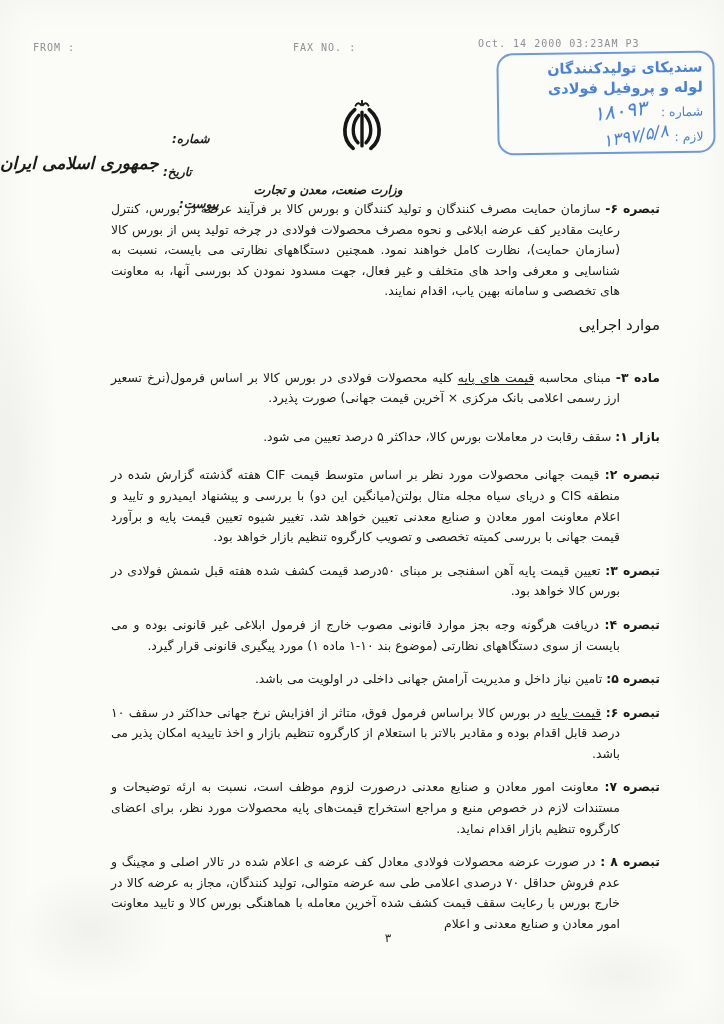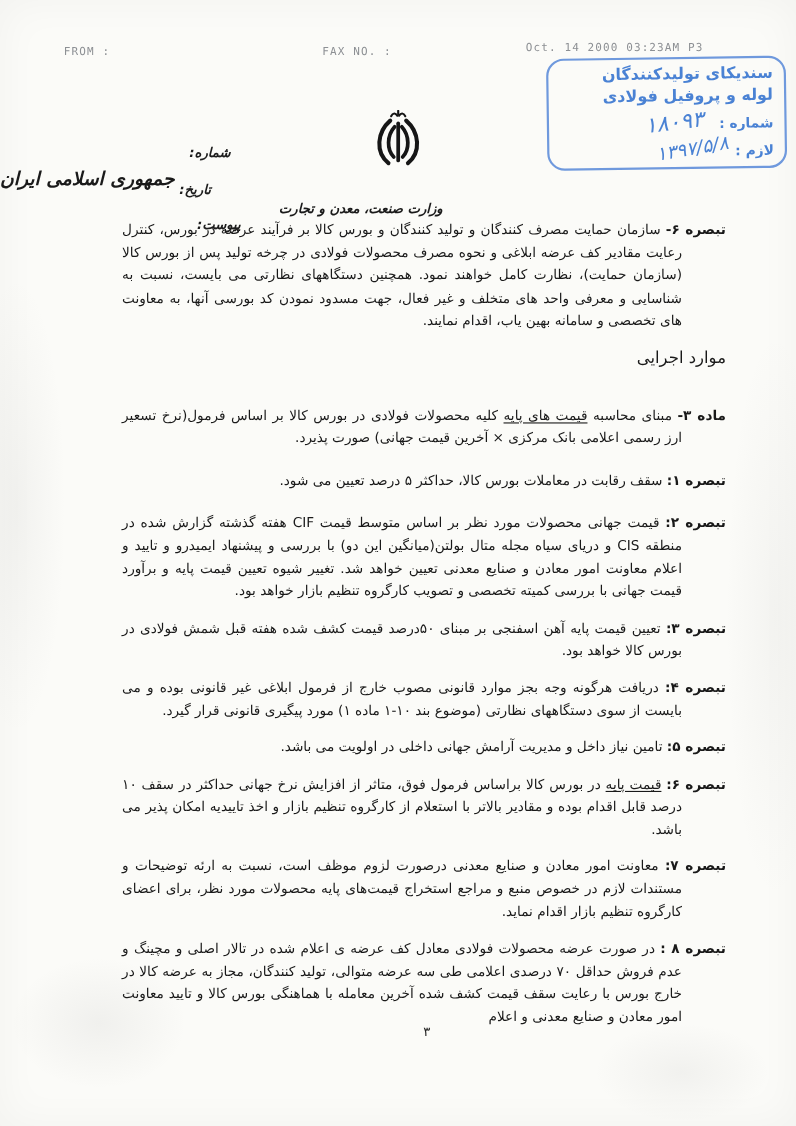--- a/index.html
+++ b/index.html
@@ -12,31 +12,31 @@
   
   .smudge{position:absolute;border-radius:50%;pointer-events:none;}
   .sm1{left:-30px;top:250px;width:90px;height:420px;background:radial-gradient(ellipse at center,rgba(120,120,120,0.07),rgba(120,120,120,0) 70%);}
   .sm2{left:660px;top:300px;width:90px;height:520px;background:radial-gradient(ellipse at center,rgba(120,120,120,0.06),rgba(120,120,120,0) 70%);}
   .sm3{left:10px;top:870px;width:160px;height:120px;background:radial-gradient(ellipse at center,rgba(110,110,110,0.08),rgba(110,110,110,0) 70%);}
   .sm4{left:540px;top:930px;width:160px;height:90px;background:radial-gradient(ellipse at center,rgba(110,110,110,0.07),rgba(110,110,110,0) 70%);}
 
   
   .fax{position:absolute;top:42px;left:0;width:100%;height:14px;
        font-family:"DejaVu Sans Mono",monospace;font-size:10px;color:#8d9094;letter-spacing:1px;}
-  .fax-from{position:absolute;left:58px;top:0;}
+  .fax-from{position:absolute;left:33px;top:0;}
   .fax-no{position:absolute;left:293px;top:0;}
   .fax-time{position:absolute;left:478px;top:-4px;}
 
   
   .stamp{position:absolute;left:497px;top:52px;width:196px;
          border:2.5px solid #6f99dd;border-radius:16px;padding:4px 10px 6px 8px;
          direction:rtl;text-align:right;color:#4a82d4;transform:rotate(-0.8deg);}
   .stamp-org{font-size:14.5px;line-height:20px;font-weight:bold;letter-spacing:0;}
   .stamp-field{display:flex;align-items:flex-start;margin-top:1px;}
-  .stamp-label{font-size:12.5px;padding-top:6px;font-weight:bold;}
+  .stamp-label{font-size:12.5px;padding-top:6px;}
   .stamp-value{font-size:20px;letter-spacing:2px;transform:rotate(-6deg);margin-right:14px;font-style:italic;}
   .stamp-value.date{font-size:17px;transform:rotate(-9deg);margin-right:6px;margin-top:2px;}
 
   
   .emblem{position:absolute;left:336px;top:100px;}
   .lh-country{position:absolute;left:0;top:153px;width:724px;text-align:left;
               font-size:17px;font-weight:bold;font-style:italic;letter-spacing:0;direction:rtl;}
   .lh-ministry{position:absolute;left:0;top:183px;width:656px;text-align:center;
                font-size:12px;font-weight:bold;font-style:italic;direction:rtl;}
   .lh-label{position:absolute;font-size:12px;font-weight:bold;font-style:italic;direction:rtl;color:#1d1d1d;}
@@ -107,21 +107,21 @@
   <div class="lh-label lh-att">پیوست:</div>
 
   <div class="doc">
 
     <p class="para intro"><b class="nlabel">تبصره ۶-</b><span> سازمان حمایت مصرف کنندگان و تولید کنندگان و بورس کالا بر فرآیند عرضه در بورس، کنترل رعایت مقادیر کف عرضه ابلاغی و نحوه مصرف محصولات فولادی در چرخه تولید پس از بورس کالا (سازمان حمایت)، نظارت کامل خواهند نمود. همچنین دستگاههای نظارتی می بایست، نسبت به شناسایی و معرفی واحد های متخلف و غیر فعال، جهت مسدود نمودن کد بورسی آنها، به معاونت های تخصصی و سامانه بهین یاب، اقدام نمایند.</span></p>
 
     <div class="section">موارد اجرایی</div>
 
     <p class="para mb-lg"><b class="nlabel">ماده ۳-</b><span> مبنای محاسبه </span><span class="u">قیمت های پایه</span><span> کلیه محصولات فولادی در بورس کالا بر اساس فرمول(نرخ تسعیر ارز رسمی اعلامی بانک مرکزی × آخرین قیمت جهانی) صورت پذیرد.</span></p>
 
-    <p class="para mb-lg"><b class="nlabel">تبصره ۱:</b><span> سقف رقابت در معاملات بورس کالا، حداکثر ۵ درصد تعیین می شود.</span></p>
+    <p class="para mb-lg"><b class="nlabel">بازار ۱:</b><span> سقف رقابت در معاملات بورس کالا، حداکثر ۵ درصد تعیین می شود.</span></p>
 
     <p class="para"><b class="nlabel">تبصره ۲:</b><span> قیمت جهانی محصولات مورد نظر بر اساس متوسط قیمت CIF هفته گذشته گزارش شده در منطقه CIS و دریای سیاه مجله متال بولتن(میانگین این دو) با بررسی و پیشنهاد ایمیدرو و تایید و اعلام معاونت امور معادن و صنایع معدنی تعیین خواهد شد. تغییر شیوه تعیین قیمت پایه و برآورد قیمت جهانی با بررسی کمیته تخصصی و تصویب کارگروه تنظیم بازار خواهد بود.</span></p>
 
     <p class="para"><b class="nlabel">تبصره ۳:</b><span> تعیین قیمت پایه آهن اسفنجی بر مبنای ۵۰درصد قیمت کشف شده هفته قبل شمش فولادی در بورس کالا خواهد بود.</span></p>
 
     <p class="para"><b class="nlabel">تبصره ۴:</b><span> دریافت هرگونه وجه بجز موارد قانونی مصوب خارج از فرمول ابلاغی غیر قانونی بوده و می بایست از سوی دستگاههای نظارتی (موضوع بند ۱۰-۱ ماده ۱) مورد پیگیری قانونی قرار گیرد.</span></p>
 
     <p class="para"><b class="nlabel">تبصره ۵:</b><span> تامین نیاز داخل و مدیریت آرامش جهانی داخلی در اولویت می باشد.</span></p>
 
     <p class="para"><b class="nlabel">تبصره ۶:</b><span> </span><span class="u">قیمت پایه</span><span> در بورس کالا براساس فرمول فوق، متاثر از افزایش نرخ جهانی حداکثر در سقف ۱۰ درصد قابل اقدام بوده و مقادیر بالاتر با استعلام از کارگروه تنظیم بازار و اخذ تاییدیه امکان پذیر می باشد.</span></p>

